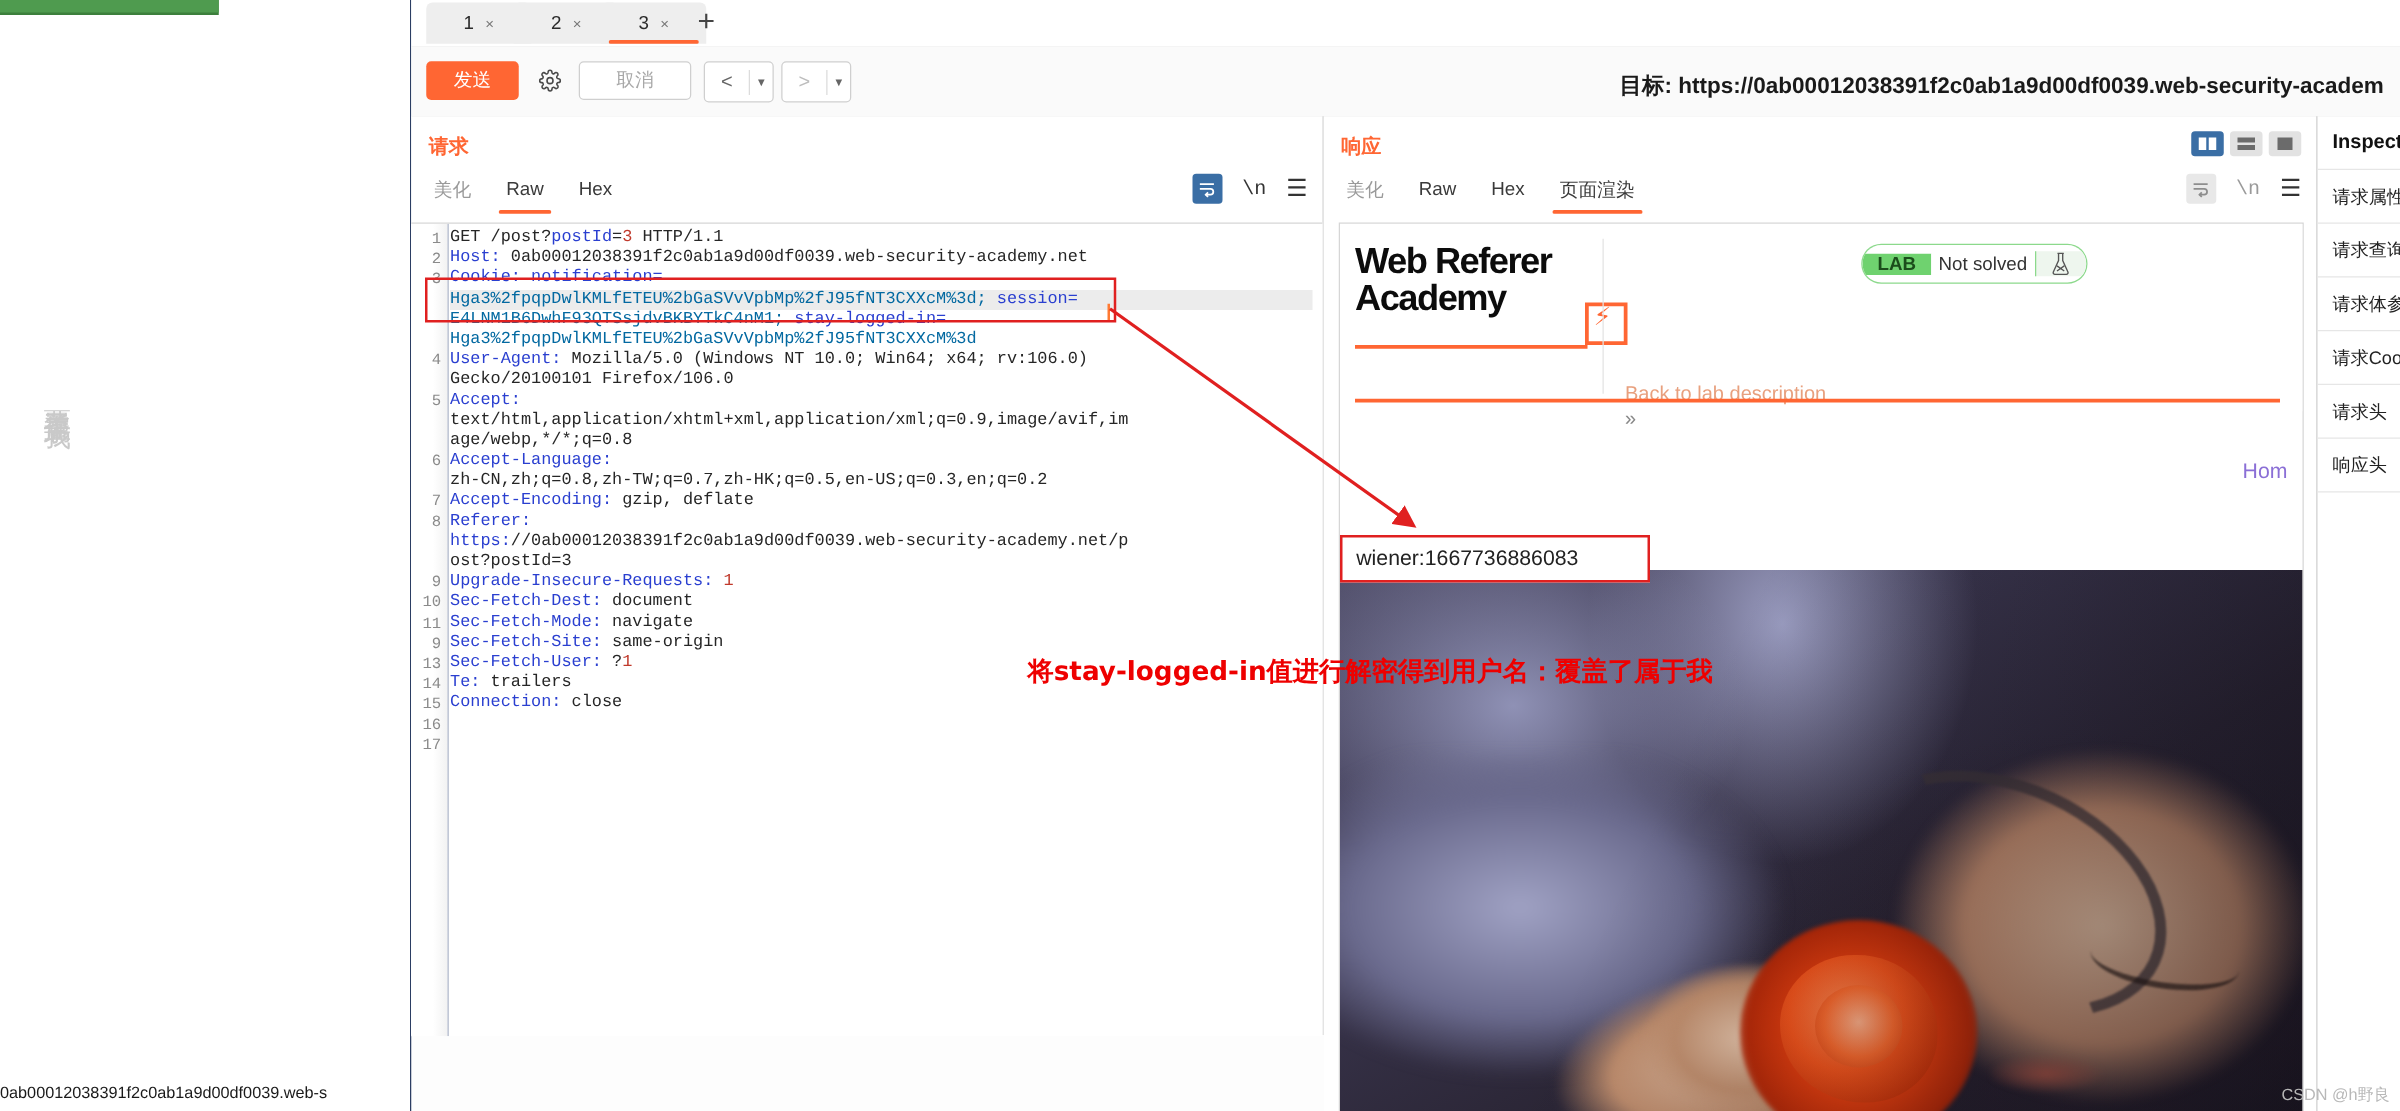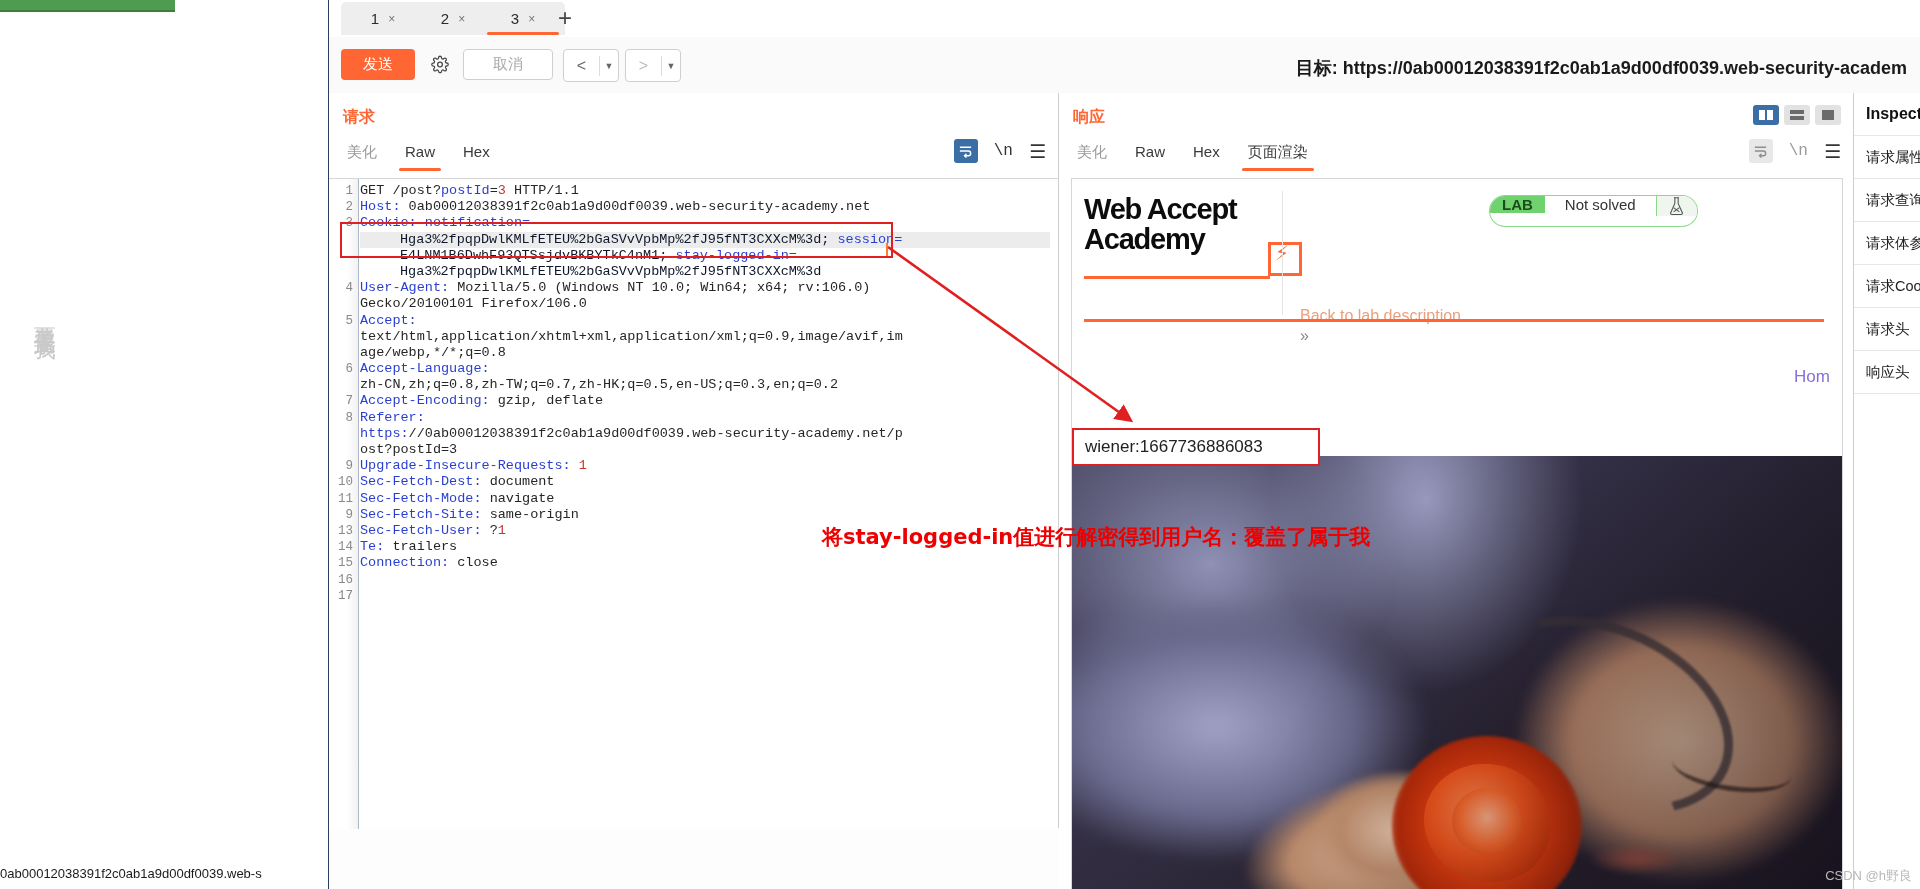--- a/index.html
+++ b/index.html
@@ -135,21 +135,21 @@
     padding-top:4px;box-sizing:border-box;
   }
   #gutter div{height:16.2px;padding-right:5px;}
   #code{
     position:absolute;left:31px;top:4px;width:690px;
     white-space:pre;color:#262626;
   }
   #code .ln{height:16.2px;}
   .hdr{color:#2a3fd0;}
   .num{color:#c0392b;}
-  .ckv{color:#0f172a;padding-left:40px;}
+  .ckv{color:#0369a1;}
   .hl{background:#ececec;}
   
   #cookie-redbox{
     position:absolute;left:340px;top:222px;width:549px;height:32px;
     border:2px solid #e02020;pointer-events:none;z-index:12;
   }
   #cookie-caret{
     position:absolute;left:886px;top:243px;width:2px;height:13px;background:#ff7a33;z-index:13;
   }
   
@@ -192,23 +192,22 @@
   #lab-title{
     position:absolute;left:228px;top:12px;width:230px;
     font-size:26px;line-height:1.16;color:#2b3a52;font-weight:400;
   }
   #lab-back{
     position:absolute;left:228px;top:128px;font-size:16px;color:#e8a07e;
   }
   #lab-back-chev{position:absolute;left:228px;top:148px;font-size:16px;color:#888;}
   #lab-badge{
     position:absolute;left:418px;top:17px;height:30px;
-    display:flex;align-items:flex-start;border-radius:15px;overflow:hidden;
+    display:flex;align-items:center;border-radius:15px;overflow:hidden;
     box-shadow:0 0 0 1px #8cd98c;
-    gap:14px;
   }
   #lab-badge .lab{background:#6fd26f;color:#1b4d1b;font-weight:bold;font-size:15px;padding:0 12px;display:flex;align-items:center;}
   #lab-badge .st{background:#fff;color:#333;font-size:15px;padding:0 6px;display:flex;align-items:center;}
   #lab-badge .fl{background:#eef6ee;width:40px;display:flex;align-items:center;justify-content:center;border-left:1px solid #8cd98c;}
   #lab-rule{position:absolute;left:12px;top:140px;width:740px;height:3px;background:#ff6633;}
   #home-link{position:absolute;right:12px;top:188px;font-size:17px;color:#8b6fd6;}
   
   #photo{
     position:absolute;left:0;top:277px;width:770px;height:434px;
     overflow:hidden;background:#2a2632;
@@ -438,21 +437,21 @@
             <path d="M9 10.5l-2 2 2 2"></path>
         </svg>
       </span>
       <span class="tool-ic" style="font-family:'Liberation Mono',monospace;font-size:16px;color:#9a9a9a;">\n</span>
       <span class="tool-ic" style="font-size:19px;color:#333;">☰</span>
     </div>
 
     <div id="render-frame">
       <div id="lab-header">
         <div id="wsa-logo">
-          <div>Web Accept</div>
+          <div>Web Referer</div>
           <div>Academy</div>
         </div>
         <div id="wsa-underline"></div>
         <div id="wsa-bolt"></div>
         <div id="lab-divider"></div>
         <div id="lab-back">Back to lab description</div>
         <div id="lab-back-chev">»</div>
         <div id="lab-badge">
           <span class="lab">LAB</span>
           <span class="st">Not solved</span>

